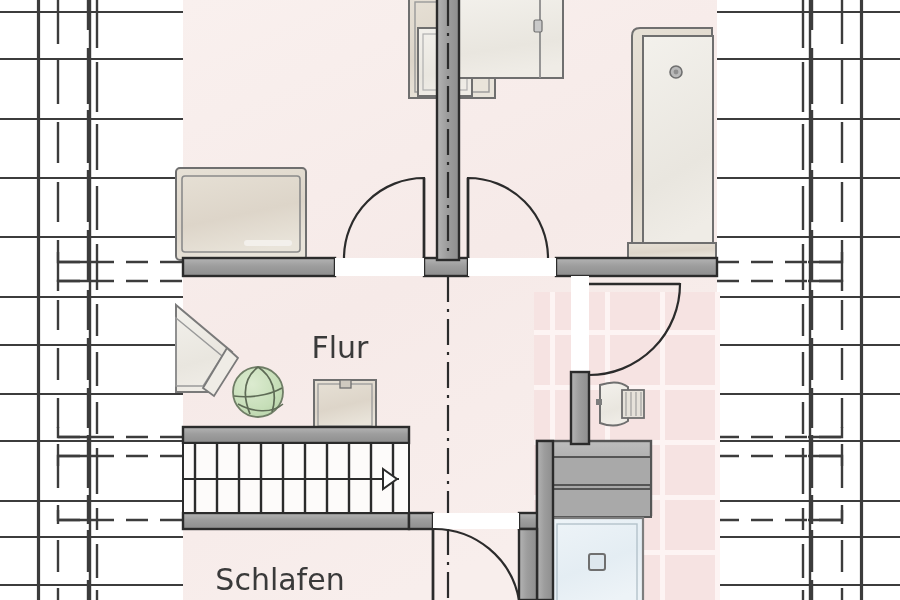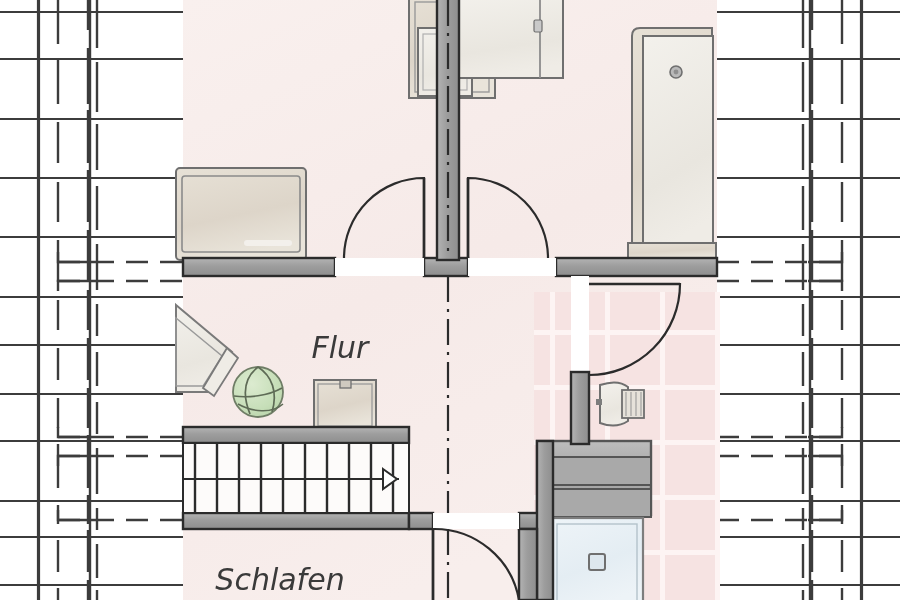--- a/index.html
+++ b/index.html
@@ -1,19 +1,19 @@
 <!DOCTYPE html>
 <html><head>
 <meta charset="utf-8">
 <title>Floor Plan</title>
 <style>
   html,body{margin:0;padding:0;background:#ffffff;}
   body{width:900px;height:600px;overflow:hidden;
        font-family:"DejaVu Sans", sans-serif;}
-  #plan{position:relative;width:900px;height:562px;background:#ffffff;font-style:italic;}
+  #plan{position:relative;width:900px;height:562px;background:#ffffff;}
   #plan svg{display:block;}
   .roomlabel{font-family:"DejaVu Sans", sans-serif;font-size:30px;fill:#3a3a3a;}
 </style>
 </head>
 <body>
 
 <div id="plan">
 <svg width="900" height="600" viewBox="0 0 900 600" xmlns="http://www.w3.org/2000/svg">
 
   <defs>

